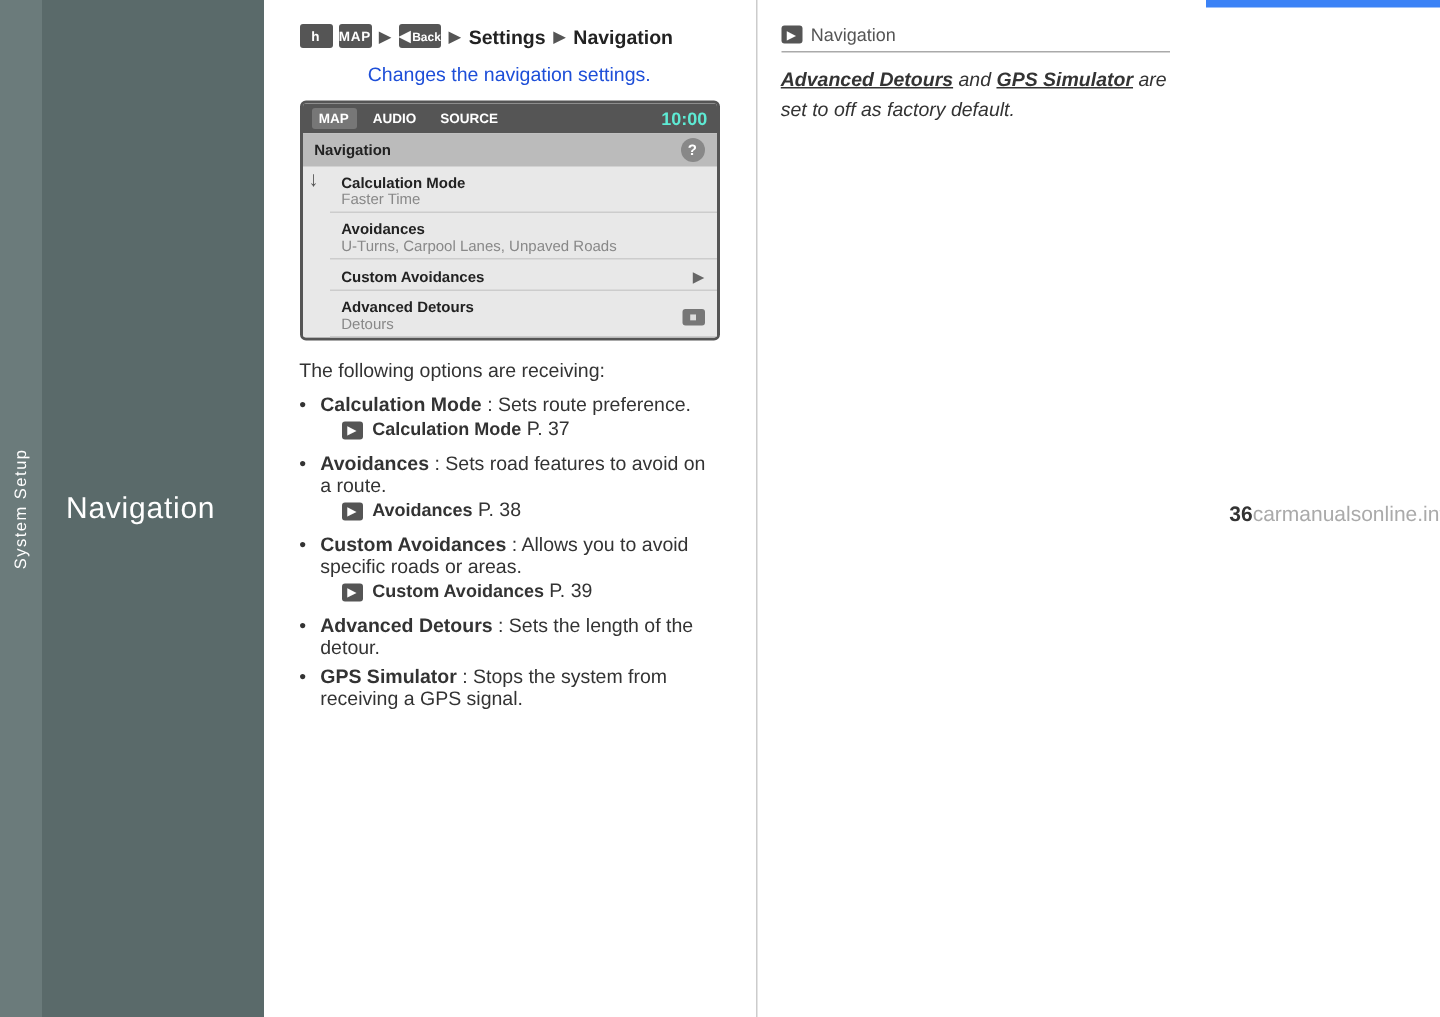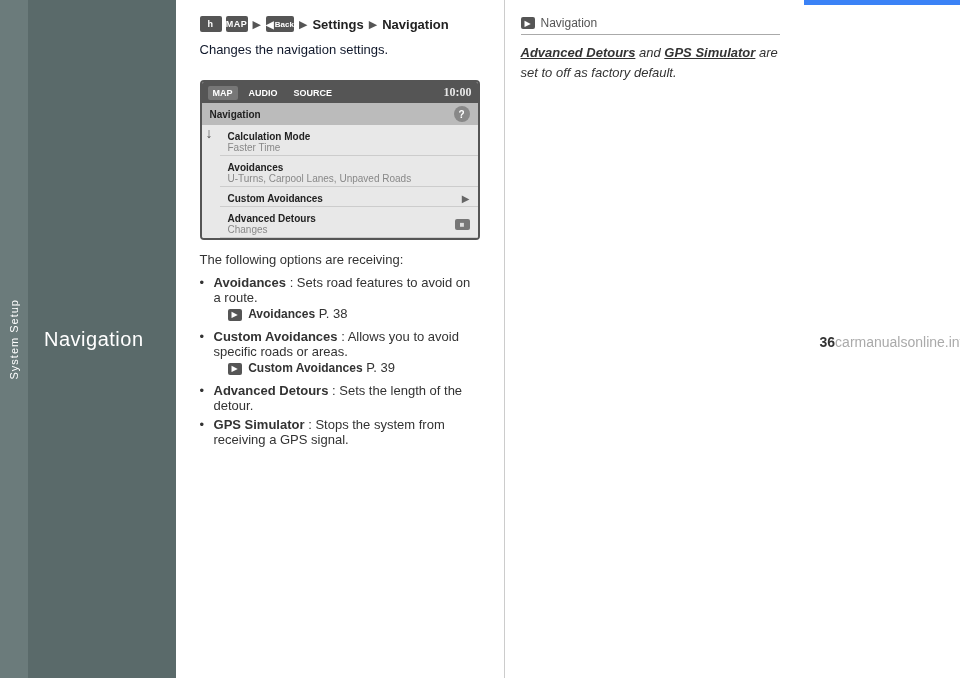--- a/index.html
+++ b/index.html
@@ -122,22 +122,23 @@
     }
     .breadcrumb-text {
       font-size: 13px;
       color: #222;
       font-weight: bold;
     }
 
     
     .description {
       font-size: 13px;
-      color: #0f172a;
-      margin-bottom: 23px;
+      color: #1d4ed8;
+      margin-bottom: 10px;
+      text-align: center;
     }
 
     
     .screen-mockup {
       width: 280px;
       border: 2px solid #555;
       border-radius: 4px;
       overflow: hidden;
       margin-bottom: 12px;
       background: #f0f0f0;
@@ -153,25 +154,24 @@
       color: #fff;
       font-size: 9px;
       font-weight: bold;
       padding: 2px 5px;
       border-radius: 2px;
     }
     .screen-tab.active {
       background: #777;
     }
     .screen-time {
-      color: #e5e5e5;
+      color: #5eead4;
       font-size: 12px;
       font-weight: bold;
       margin-left: auto;
-      font-family: Liberation Serif, serif;
     }
     .screen-body {
       background: #e8e8e8;
     }
     .screen-nav-bar {
       background: #bbb;
       padding: 3px 8px;
       font-size: 10px;
       font-weight: bold;
       color: #222;
@@ -400,31 +400,40 @@
             <div class="screen-row">
               <div class="screen-row-with-arrow">
                 <span class="screen-row-title">Custom Avoidances</span>
                 <span class="screen-row-arrow">▶</span>
               </div>
             </div>
             <div class="screen-row">
               <div class="screen-row-disabled">
                 <div>
                   <div class="screen-row-title">Advanced Detours</div>
-                  <div class="screen-row-subtitle">Changes</div>
+                  <div class="screen-row-subtitle">Detours</div>
                 </div>
                 <span class="screen-row-badge">■</span>
               </div>
             </div>
           </div>
         </div>
       </div>
 
       <div class="options-intro">The following options are receiving:</div>
       <ul class="options-list">
+        <li>
+          <span class="option-bold">Calculation Mode</span>
+          <span>: Sets route preference.</span>
+          <span class="option-ref">
+            <span class="ref-icon">▶</span>
+            <span class="ref-text">Calculation Mode</span>
+            <span> P. 37</span>
+          </span>
+        </li>
         <li>
           <span class="option-bold">Avoidances</span>
           <span>: Sets road features to avoid on a route.</span>
           <span class="option-ref">
             <span class="ref-icon">▶</span>
             <span class="ref-text">Avoidances</span>
             <span> P. 38</span>
           </span>
         </li>
         <li>

